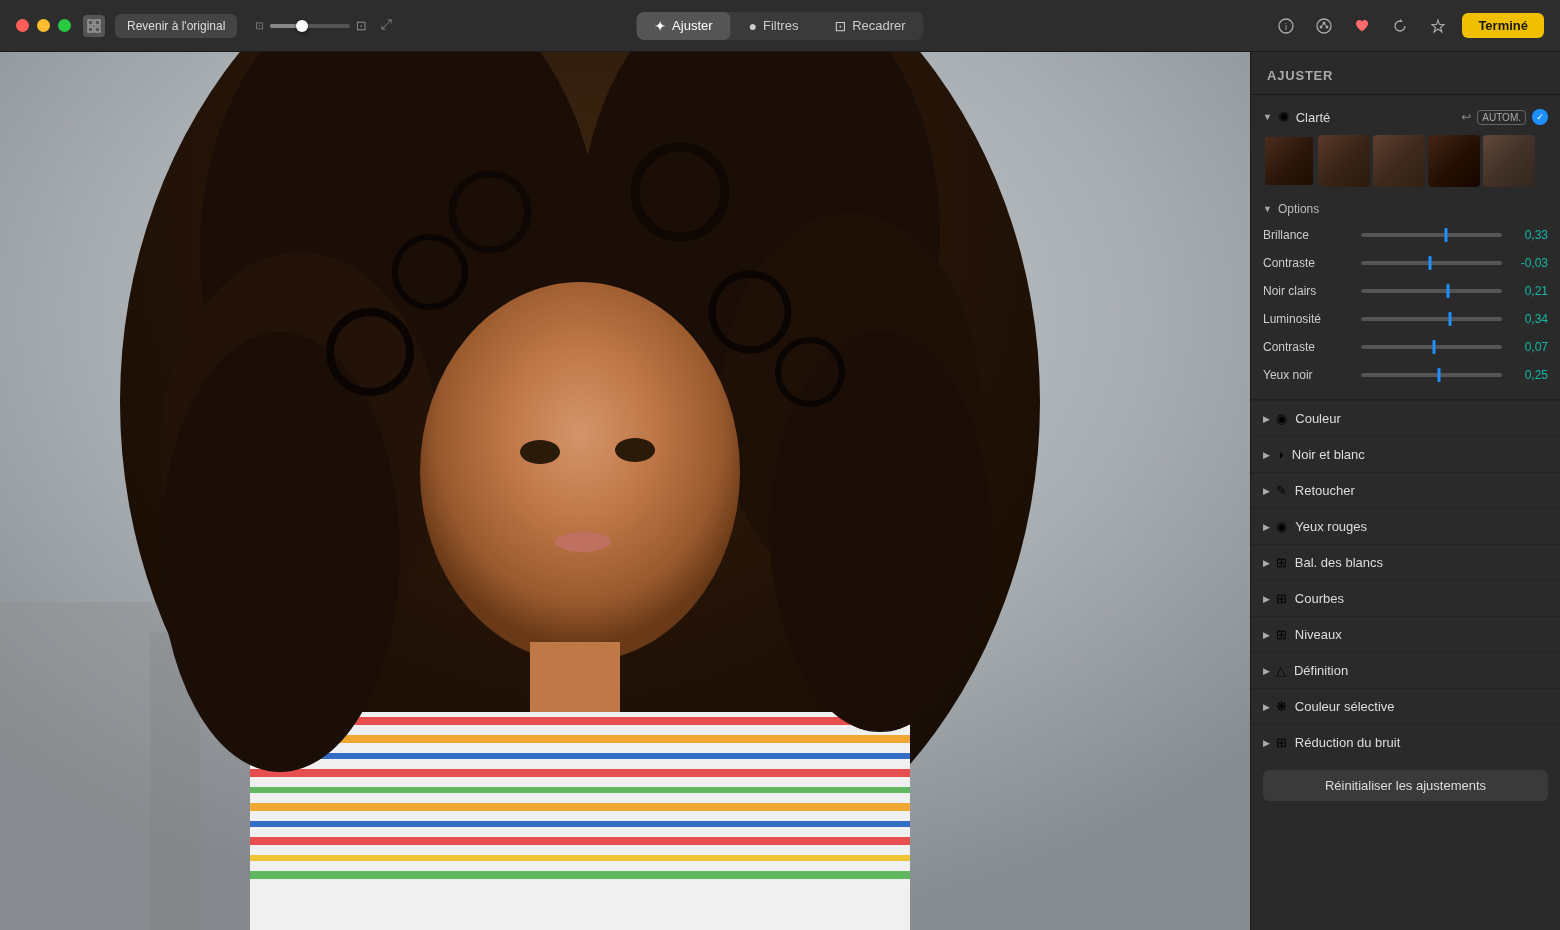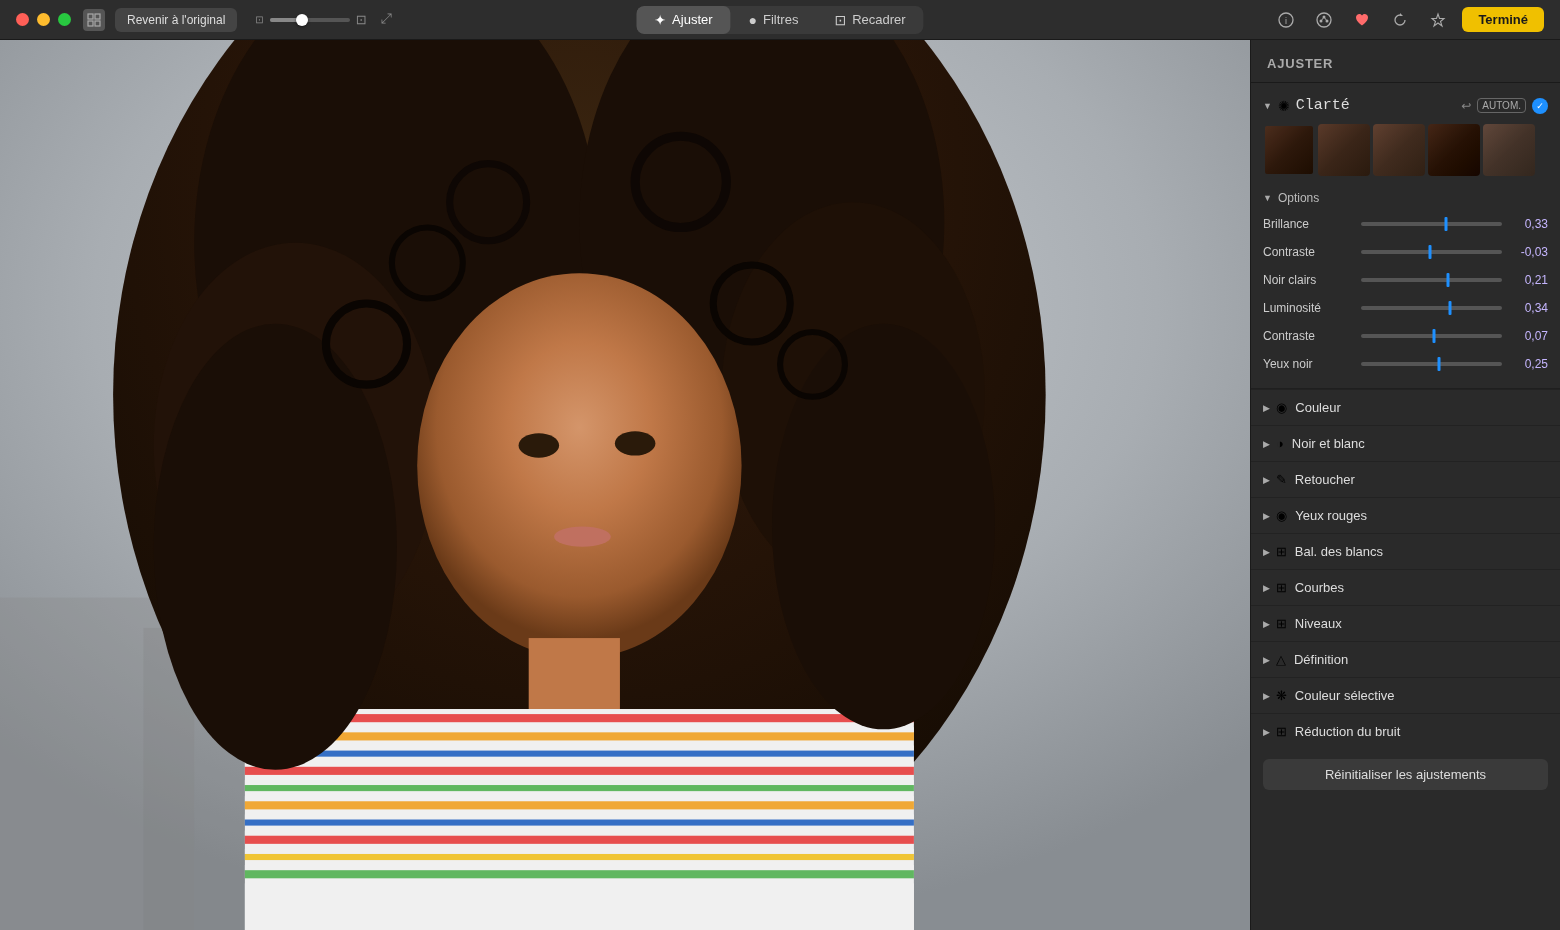--- a/index.html
+++ b/index.html
@@ -8,21 +8,21 @@
       height: 930px;
       background: #1e1e1e;
       font-family: -apple-system, BlinkMacSystemFont, 'Helvetica Neue', sans-serif;
       overflow: hidden;
       display: flex;
       flex-direction: column;
     }
 
     
     .titlebar {
-      height: 40px;
+      height: 52px;
       background: #2d2d2d;
       display: flex;
       align-items: center;
       padding: 0 16px;
       flex-shrink: 0;
       border-bottom: 1px solid #1a1a1a;
       position: relative;
     }
     .traffic-lights {
       display: flex;
@@ -223,24 +223,23 @@
       color: #aaa;
       margin-right: 6px;
       transition: transform 0.2s;
     }
     .chevron.open { transform: rotate(0deg); }
     .section-icon {
       font-size: 14px;
       margin-right: 6px;
     }
     .section-label {
-      font-size: 15px;
+      font-size: 13px;
       color: #ddd;
       flex: 1;
-      font-family: Liberation Mono, monospace;
     }
     .section-actions {
       display: flex;
       align-items: center;
       gap: 6px;
     }
     .reset-icon {
       font-size: 12px;
       color: #888;
       cursor: pointer;
@@ -341,21 +340,21 @@
       position: absolute;
       width: 3px;
       height: 14px;
       background: #1e90ff;
       border-radius: 1px;
       top: -5px;
       transform: translateX(-50%);
     }
     .slider-value {
       font-size: 12px;
-      color: #c4b5fd;
+      color: #14b8a6;
       width: 38px;
       text-align: right;
       flex-shrink: 0;
     }
 
     
     .collapsible-row {
       display: flex;
       align-items: center;
       padding: 10px 12px;

